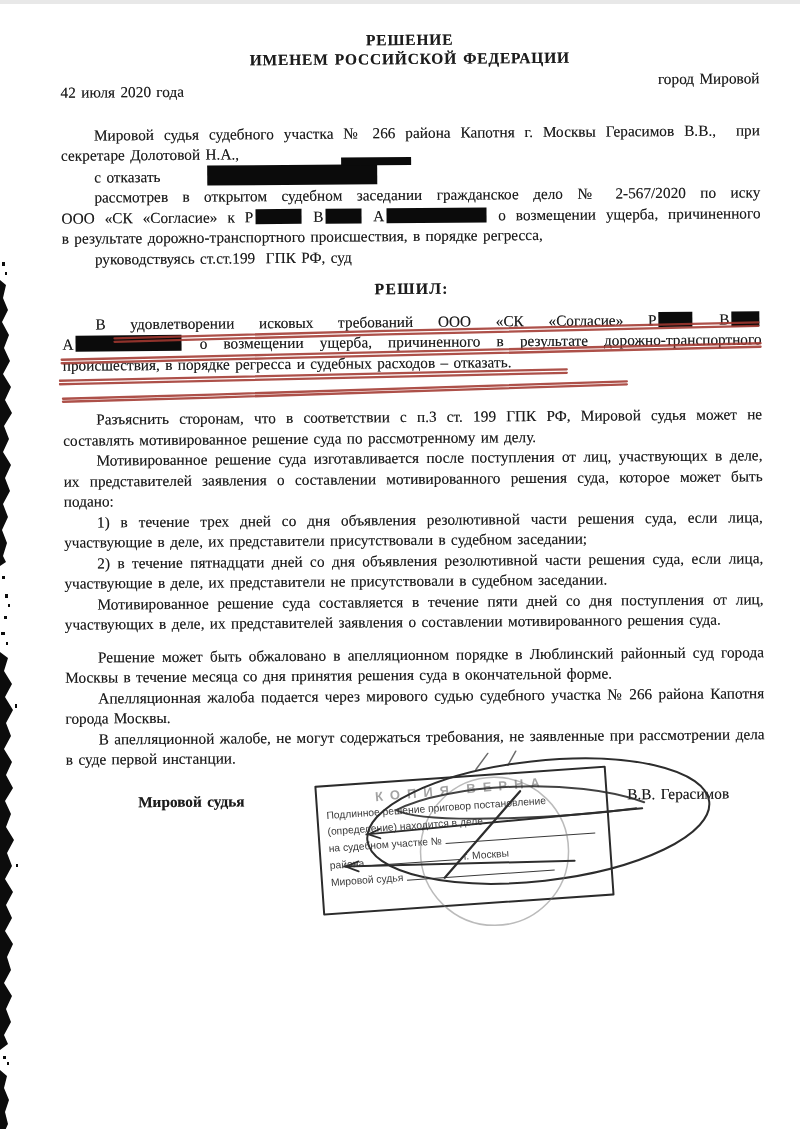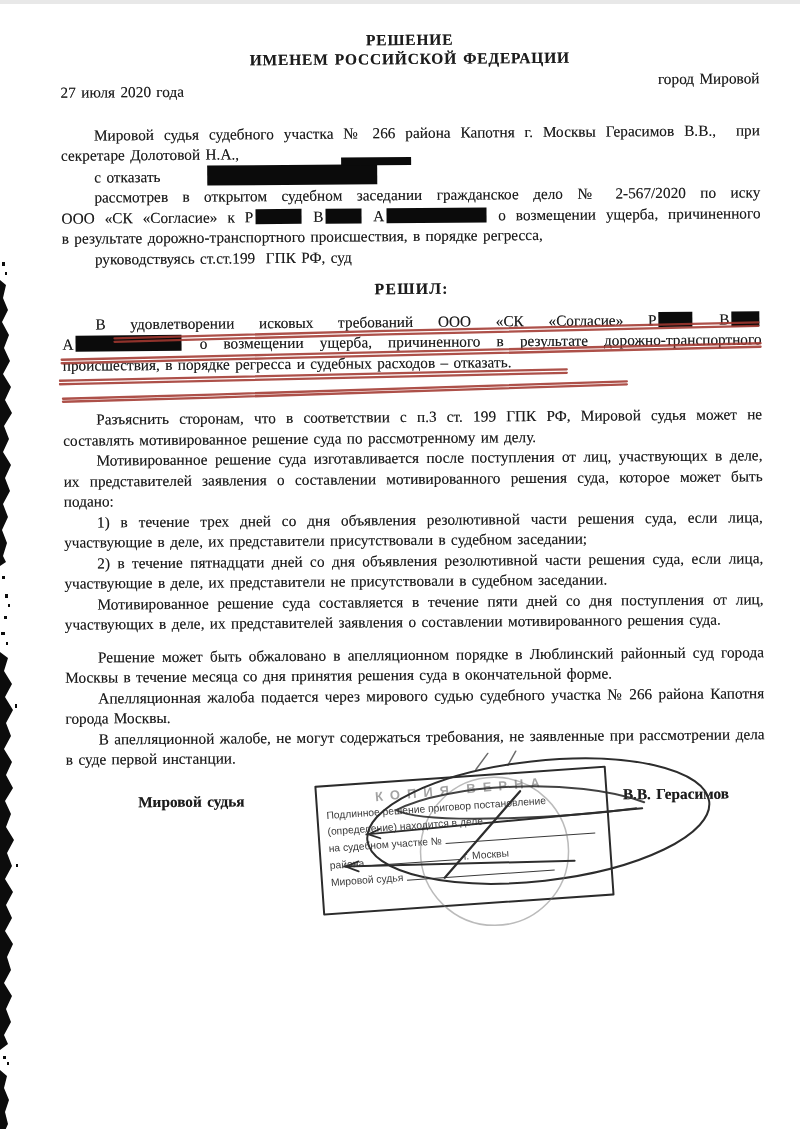--- a/index.html
+++ b/index.html
@@ -34,21 +34,21 @@
   .bar-wrap{position:relative;display:inline-block;margin-left:14px;}
   .bar-wrap .bigbar{display:inline-block;background:var(--redaction,#0b0b0b);width:170px;height:20px;vertical-align:-4px;}
   .bar-wrap .notch{position:absolute;top:-7px;right:-34px;width:70px;height:8px;background:var(--redaction,#0b0b0b);}
   .operative{position:relative;margin-top:2px;padding-bottom:20px;}
   .operative .optext{position:relative;z-index:1;}
   .red-marks{position:absolute;left:-4px;top:0;z-index:2;pointer-events:none;}
   .gap1{height:14px;} .gap2{height:12px;}
   
   .sig-block{position:relative;height:225px;margin-top:6px;}
   .sig-left{position:absolute;left:72px;top:16px;font-weight:bold;}
-  .sig-right{position:absolute;right:36px;top:12px;font-weight:bold;}
+  .sig-right{position:absolute;right:36px;top:12px;font-weight:normal;}
   .stamp{
     position:absolute;left:252px;top:2px;width:272px;height:116px;
     border:2px solid #2b2b2b;border-radius:1px;
     transform:rotate(-3.5deg);
     padding:4px 8px 6px 8px;
     font-family:"Liberation Sans","DejaVu Sans",sans-serif;
     font-size:10.3px;line-height:16px;color:#3a3a3a;
     text-shadow:none;word-spacing:normal;background:rgba(255,255,255,.25);
   }
   .stamp .copy{
@@ -87,21 +87,21 @@
   </svg>
 
   <div class="content">
 
     <div class="title">
       <div>РЕШЕНИЕ</div>
       <div>ИМЕНЕМ РОССИЙСКОЙ ФЕДЕРАЦИИ</div>
     </div>
 
     <div class="date-row">
-      <span>27 июля 2020 года</span>
+      <span>42 июля 2020 года</span>
       <span class="city">город Мировой</span>
     </div>
 
     <p class="para mt">Мировой судья судебного участка № 266 района Капотня г. Москвы Герасимов В.В.,&nbsp; при секретаре Долотовой Н.А.,</p>
 
     <p class="para noj ind"><span>с отказать</span><span class="bar-wrap"><span class="bigbar"></span><span class="notch"></span></span></p>
 
     <div>
       <div class="jline ind">рассмотрев в открытом судебном заседании гражданское дело № 2-567/2020 по иску</div>
       <div class="jline">

